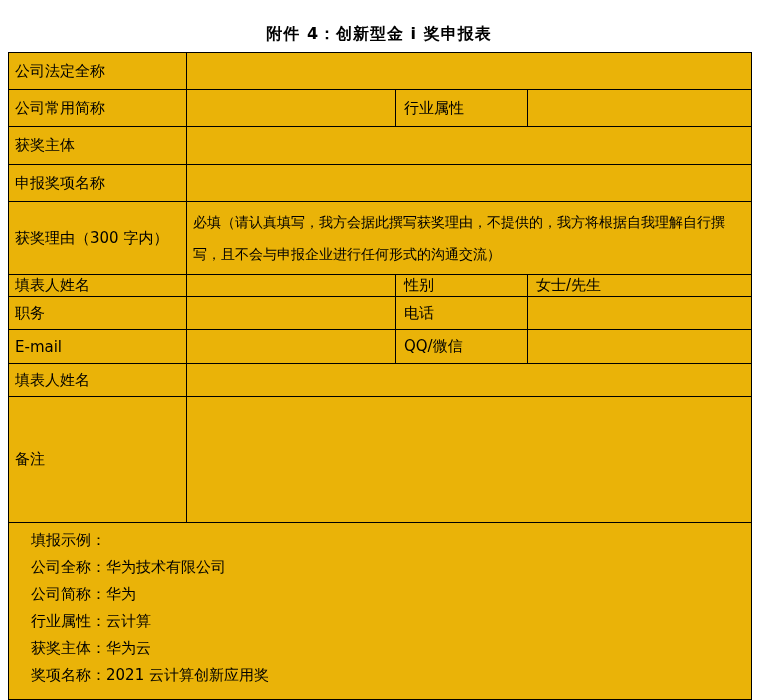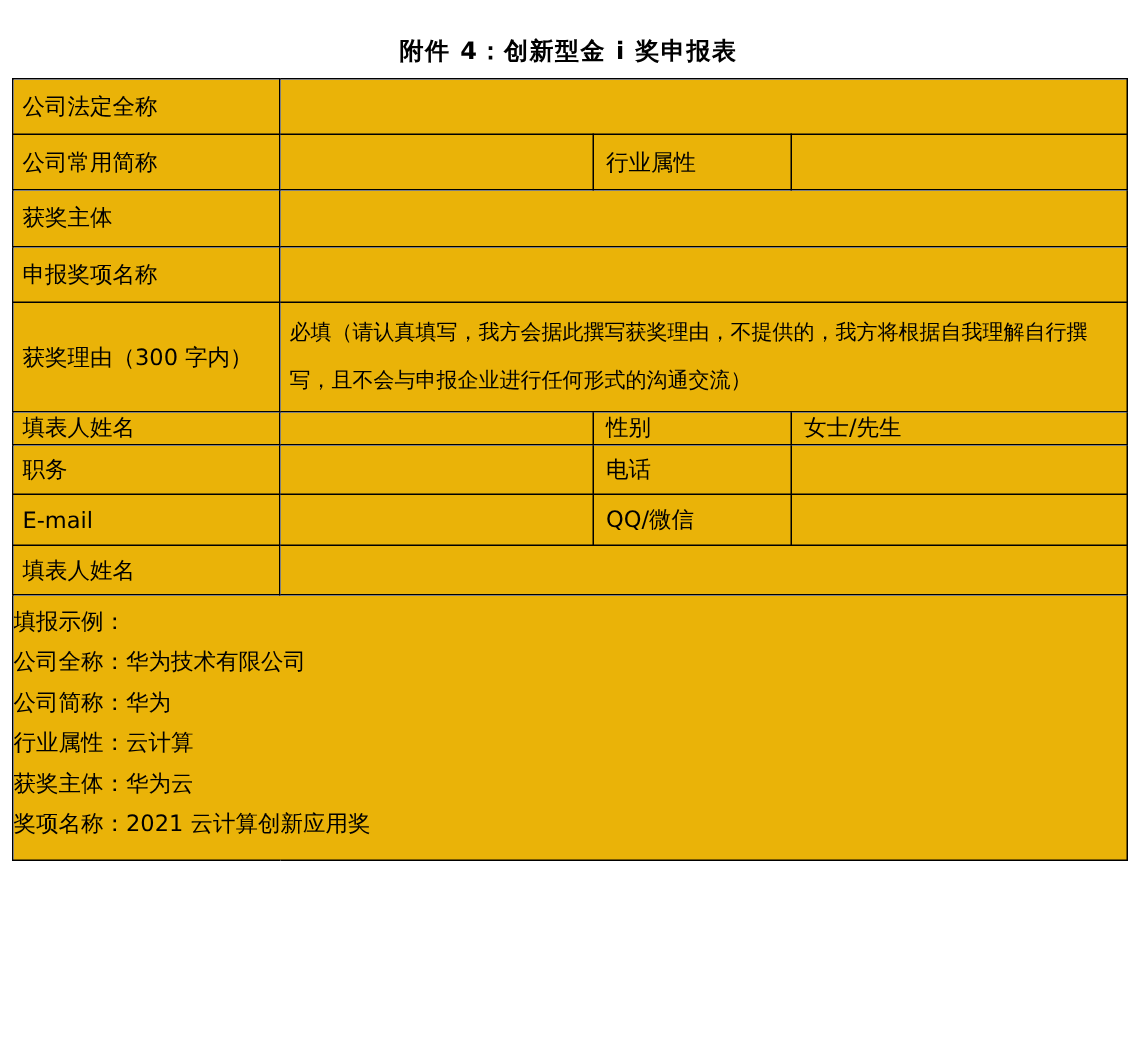--- a/index.html
+++ b/index.html
@@ -56,21 +56,21 @@
   td.reason-field {
     vertical-align: top;
     padding: 4px 8px 4px 6px;
     font-size: 14px;
     line-height: 32px;
   }
   td.col3-label { padding-left: 8px; }
   td.value-cell { padding-left: 8px; }
   td.example-cell {
     vertical-align: top;
-    padding: 4px 0;
+    padding: 4px 22px;
   }
   .example-line {
     line-height: 27px;
     white-space: pre;
   }
 </style>
 </head>
 <body>
 
 <div class="doc-title">附件 4：创新型金 i 奖申报表</div>
@@ -134,20 +134,24 @@
     <td></td>
     <td class="col3-label">QQ/微信</td>
     <td></td>
   </tr>
 
   <tr class="r-9">
     <td>填表人姓名</td>
     <td colspan="3"></td>
   </tr>
 
+  <tr class="r-notes">
+    <td>备注</td>
+    <td colspan="3"></td>
+  </tr>
 
   <tr class="r-example">
     <td colspan="4" class="example-cell">
       <div class="example-line">填报示例：</div>
       <div class="example-line">公司全称：华为技术有限公司</div>
       <div class="example-line">公司简称：华为</div>
       <div class="example-line">行业属性：云计算</div>
       <div class="example-line">获奖主体：华为云</div>
       <div class="example-line">奖项名称：2021 云计算创新应用奖</div>
     </td>

